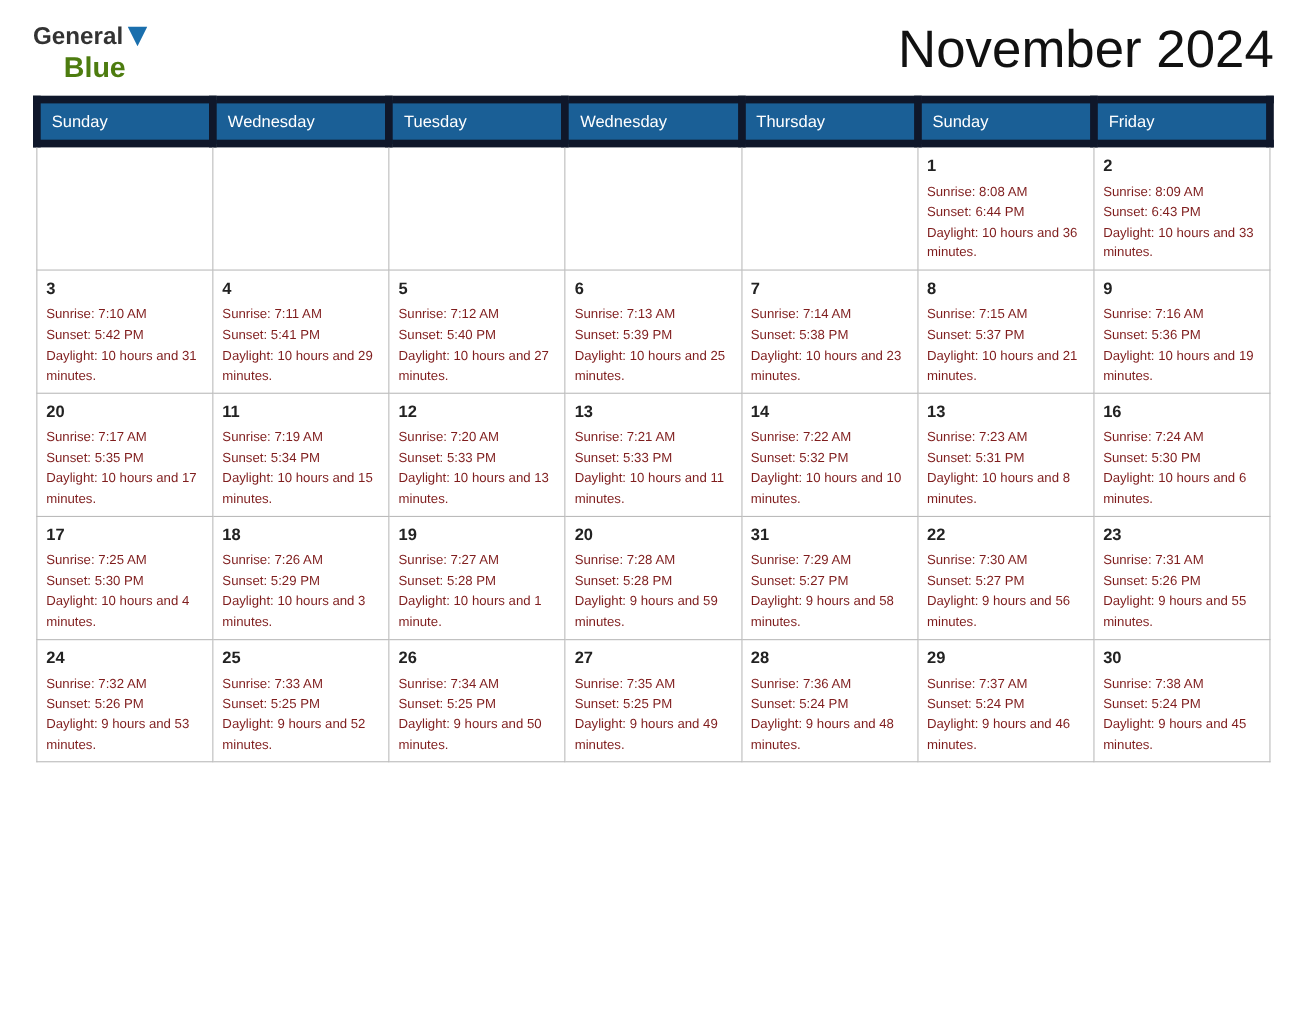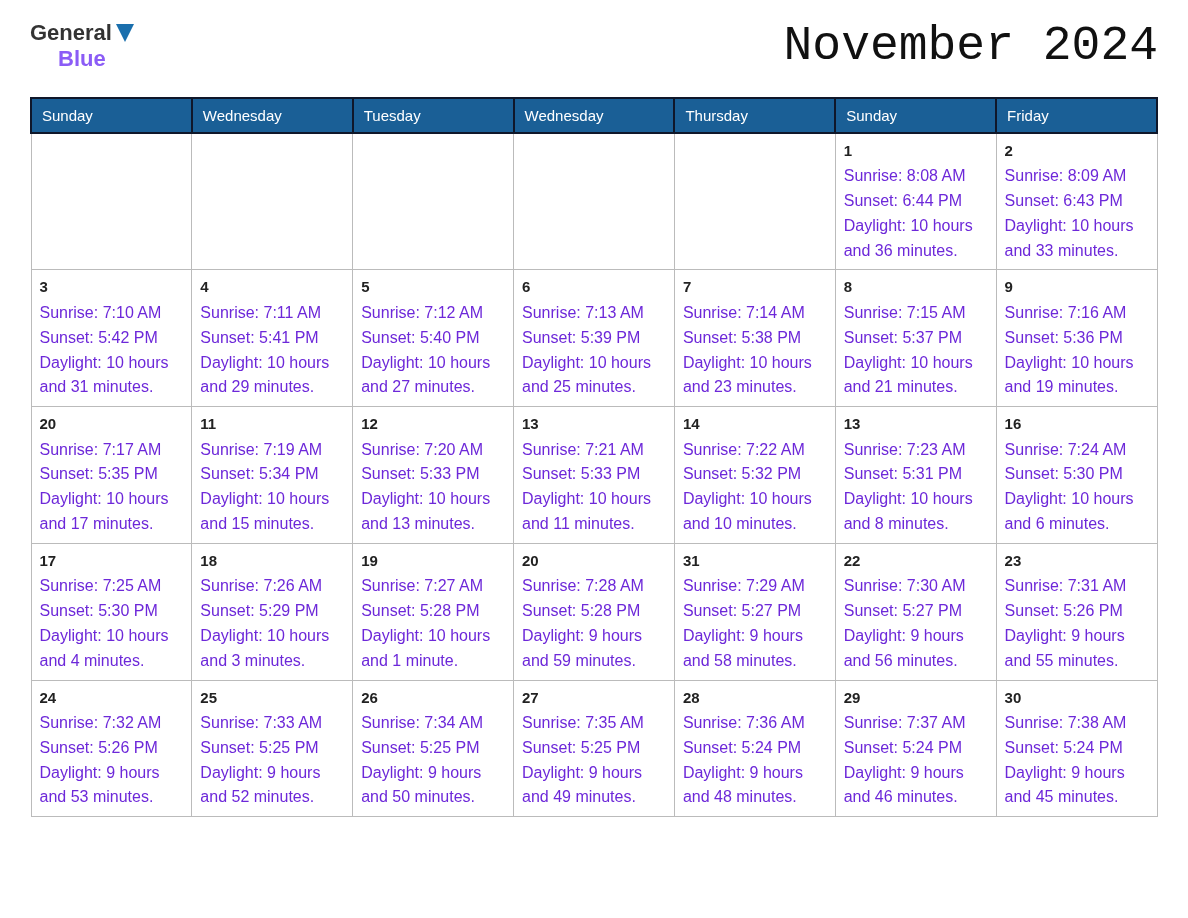--- a/index.html
+++ b/index.html
@@ -8,46 +8,45 @@
       background: #fff;
       color: #222;
       width: 1188px;
       min-height: 918px;
       padding: 20px 30px;
     }
     .header {
       display: flex;
       justify-content: space-between;
       align-items: flex-start;
-      margin-bottom: 24px;
+      margin-bottom: 10px;
     }
     .logo {
       display: flex;
       flex-direction: column;
       align-items: flex-start;
     }
     .logo-top {
       display: flex;
       align-items: center;
       gap: 2px;
     }
     .logo-general {
       font-size: 22px;
       font-weight: bold;
       color: #333;
     }
     .logo-blue {
-      font-size: 22px;
+      font-size: 26px;
       font-weight: bold;
-      color: #8b5cf6;
+      color: #4d7c0f;
       margin-left: 28px;
     }
     .title-block {
       text-align: right;
-      font-family: Liberation Mono, monospace;
     }
     .month-title {
       font-size: 48px;
       font-weight: normal;
       color: #111;
       line-height: 1.1;
     }
     .location {
       font-size: 18px;
       color: #333;
@@ -58,21 +57,21 @@
       border-collapse: collapse;
       margin-top: 10px;
     }
     .calendar th {
       background-color: #1a5f96;
       color: #fff;
       font-size: 15px;
       font-weight: normal;
       padding: 8px 10px;
       text-align: left;
-      border: 2px solid #0f172a;
+      border: 7px solid #0f172a;
     }
     .calendar td {
       border: 1px solid #bbb;
       vertical-align: top;
       padding: 6px 8px;
       width: calc(100% / 7);
       min-height: 110px;
       font-size: 12.5px;
       color: #222;
       line-height: 1.5;
@@ -81,22 +80,22 @@
       font-size: 15px;
       font-weight: bold;
       display: block;
       margin-bottom: 2px;
       color: #222;
     }
     .empty-cell {
       background: #fff;
     }
     .sun-info {
-      font-size: 16px;
-      color: #6d28d9;
+      font-size: 12px;
+      color: #7f1d1d;
       line-height: 1.55;
     }
   </style>
 </head>
 <body>
 
 <div class="header">
   <div class="logo">
     <div class="logo-top">
       <span class="logo-general">General</span>

